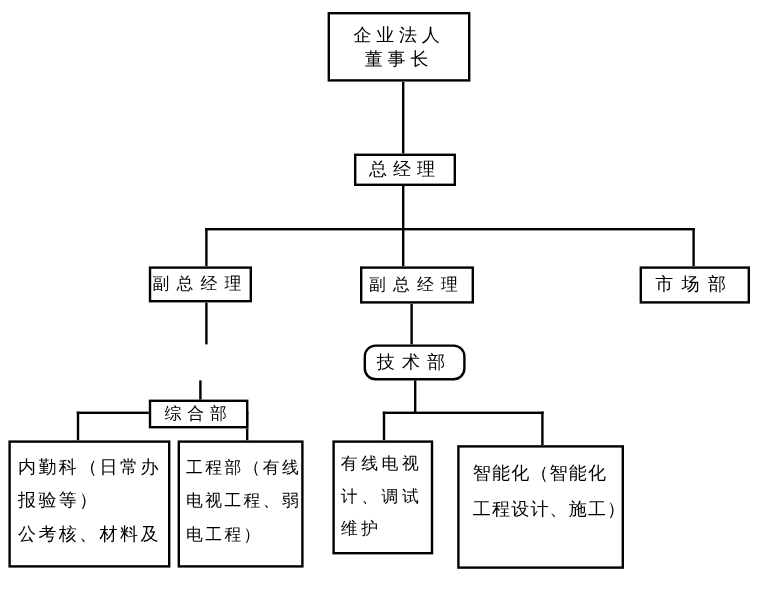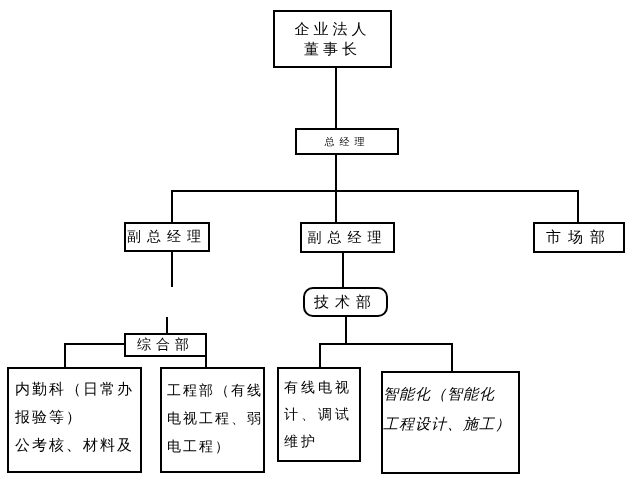--- a/index.html
+++ b/index.html
@@ -54,21 +54,21 @@
   <div class="vline" style="left:345px; top:317px; height:28px;"></div>
   <div class="hline" style="left:319px; top:343px; width:134px;"></div>
   <div class="vline" style="left:319px; top:343px; height:24px;"></div>
   <div class="vline" style="left:451px; top:343px; height:28px;"></div>
 
   <div class="box" style="left:273px; top:10px; width:119px; height:58px; font-size:15px; letter-spacing:4px; line-height:20px;">
     <div class="bl">企业法人</div>
     <div class="bl">董事长</div>
   </div>
 
-  <div class="box" style="left:295px; top:128px; width:104px; height:27px; font-size:10px; letter-spacing:5px;">
+  <div class="box" style="left:295px; top:128px; width:85px; height:27px; font-size:15px; letter-spacing:5px;">
     <div class="bl">总经理</div>
   </div>
 
   <div class="box" style="left:124px; top:222px; width:86px; height:30px; font-size:14px; letter-spacing:6px;">
     <div class="bl">副总经理</div>
   </div>
 
   <div class="box" style="left:300px; top:222px; width:95px; height:31px; font-size:14px; letter-spacing:6px;">
     <div class="bl">副总经理</div>
   </div>
@@ -84,30 +84,30 @@
   <div class="box" style="left:303px; top:287px; width:85px; height:30px; font-size:15px; letter-spacing:6px;border-radius:10px;">
     <div class="bl">技术部</div>
   </div>
 
   <div class="box topleft" style="left:7px; top:367px; width:135px; height:106px; font-size:15px; letter-spacing:2px; line-height:28px; padding:6px 6px;">
     <div class="bl">内勤科（日常办</div>
     <div class="bl">报验等）</div>
     <div class="bl">公考核、材料及</div>
   </div>
 
-  <div class="box topleft" style="left:160px; top:367px; width:105px; height:106px; font-size:14px; letter-spacing:2px; line-height:28px; padding:7px 5px;">
+  <div class="box topleft" style="left:148px; top:367px; width:105px; height:106px; font-size:14px; letter-spacing:2px; line-height:28px; padding:7px 5px;">
     <div class="bl">工程部（有线</div>
     <div class="bl">电视工程、弱</div>
     <div class="bl">电工程）</div>
   </div>
 
   <div class="box topleft" style="left:277px; top:367px; width:84px; height:95px; font-size:14px; letter-spacing:3px; line-height:27px; padding:5px 5px;">
     <div class="bl">有线电视</div>
     <div class="bl">计、调试</div>
     <div class="bl">维护</div>
   </div>
 
-  <div class="box topleft" style="left:381px; top:371px; width:139px; height:103px; font-size:15px; letter-spacing:1px; line-height:30px; padding:6px 0;font-style:italic;">
+  <div class="box topleft" style="left:381px; top:371px; width:139px; height:103px; font-size:15px; letter-spacing:1px; line-height:30px; padding:6px 11px;">
     <div class="bl">智能化（智能化</div>
     <div class="bl">工程设计、施工）</div>
   </div>
 
 </div>
 
 </body></html>

